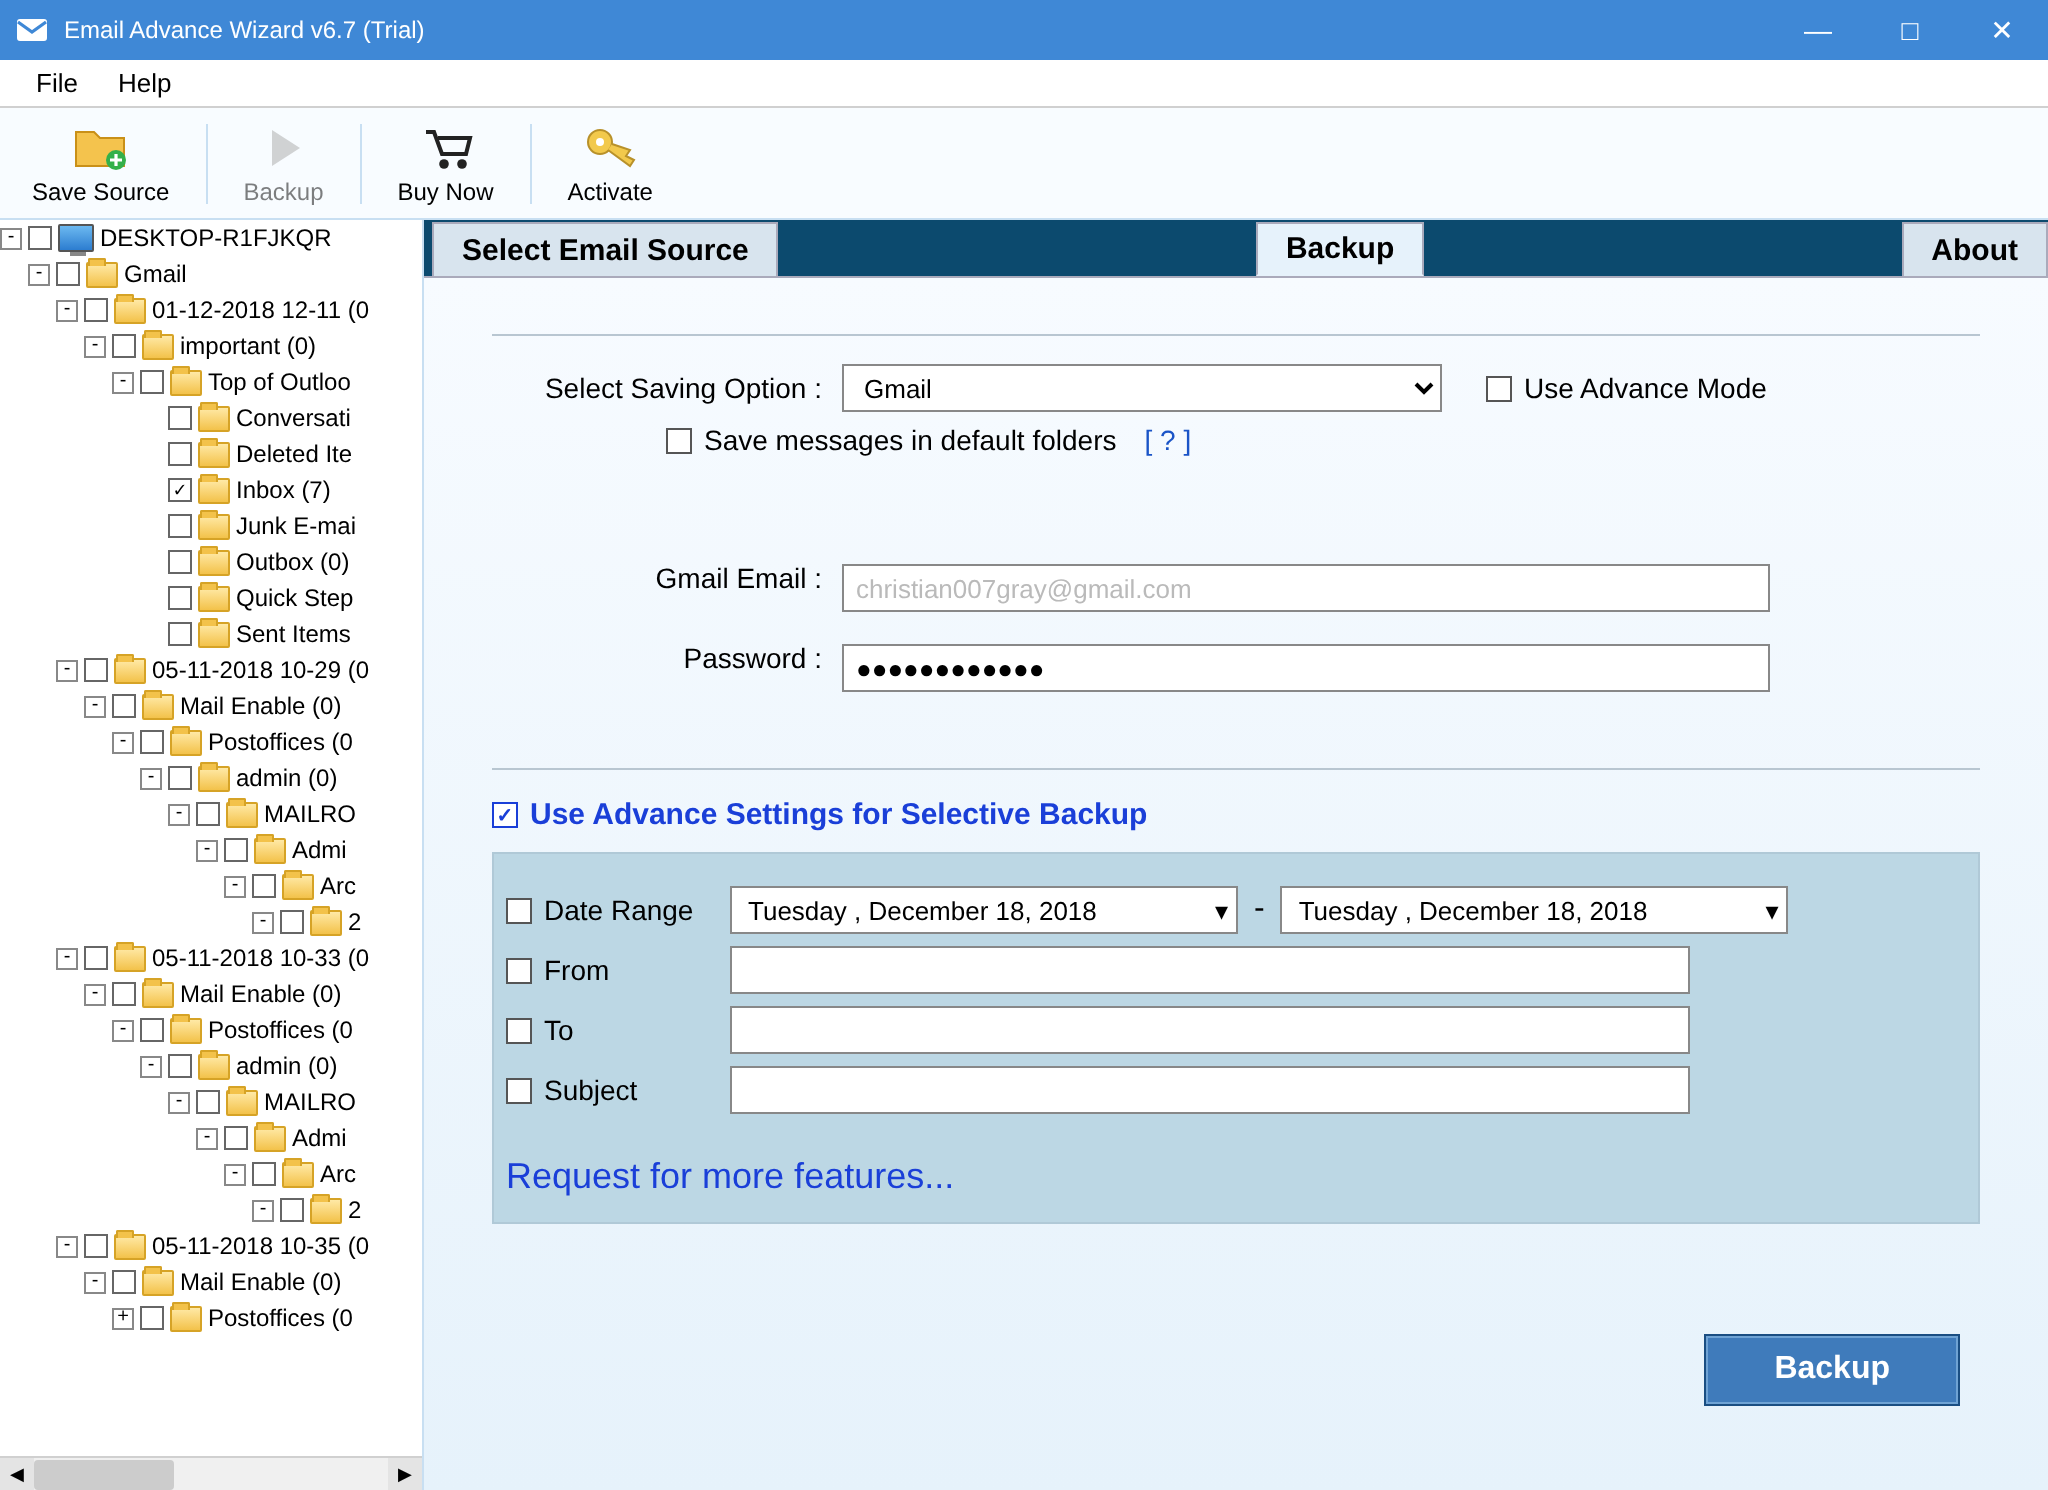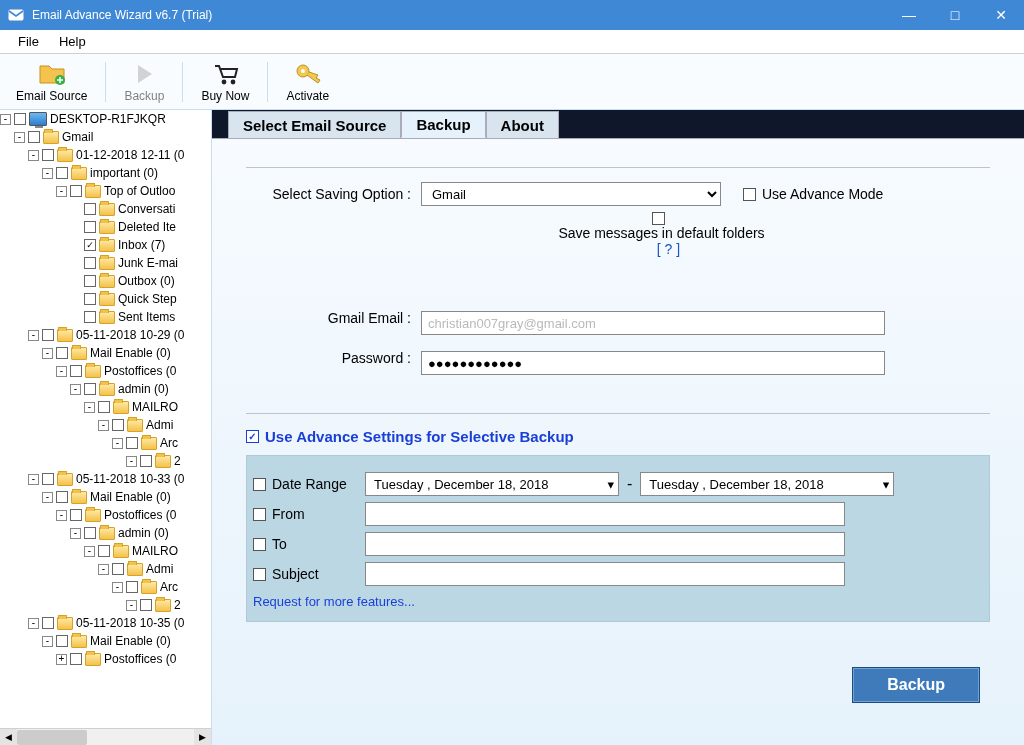--- a/index.html
+++ b/index.html
@@ -34,42 +34,42 @@
 .tree .fld { width: 16px; height: 13px; margin-right: 3px; display:inline-block; background: linear-gradient(#ffe9a6,#f3c24a); border:1px solid #d6a326; border-radius:1px; position:relative; }
 .tree .fld::before{content:"";position:absolute;top:-3px;left:0;width:7px;height:3px;background:#f3c24a;border:1px solid #d6a326;border-bottom:none;border-radius:1px 1px 0 0;}
 .tree .mon{width:18px;height:14px;margin-right:3px;display:inline-block;border:1px solid #555;background:linear-gradient(#6cb9f0,#2c7dd0);border-radius:1px;position:relative;}
 .tree .mon::after{content:"";position:absolute;bottom:-3px;left:5px;width:8px;height:2px;background:#888;}
 .tree .scrollx { position:absolute; bottom:0; left:0; right:0; height:17px; background:#f0f0f0; display:flex; align-items:center; border-top:1px solid #d0d0d0;}
 .tree .scrollx .arr{width:17px;height:17px;background:#e4e4e4;display:flex;align-items:center;justify-content:center;font-size:9px;}
 .tree .scrollx .thumb{width:70px;height:15px;background:#ccc;border-radius:2px;margin-left:0;}
 
 
 .right { flex: 1; background: #e6f2fb; display: flex; flex-direction: column; }
-.tabs { height: 28px; background: #0f172a; display: flex; align-items: flex-end; padding-left: 16px; }
+.tabs { height: 28px; background: #0c4a6e; display: flex; align-items: flex-end; padding-left: 4px; justify-content: space-between; }
 .tabs .tab { height: 27px; padding: 0 14px; display:flex; align-items:center; font-size: 15px; font-weight: bold; border: 1px solid #aab; background: #d8e4ee; border-bottom:none; cursor:default;}
 .tabs .tab.active { background: #e6f2fb; border-bottom: 1px solid #e6f2fb; position: relative; z-index:2;}
 .tabcontent { flex:1; background: linear-gradient(#f7fbff,#e6f2fb); border-top:1px solid #aab; padding: 24px 34px 10px 34px; position:relative;}
 
 .formrow { display:flex; align-items:center; margin: 6px 0; }
 .formrow .lbl { width: 175px; text-align: right; padding-right: 10px; font-size: 14px; }
 .sel { width: 300px; height: 24px; border:1px solid #888; background:#fff; padding: 0 6px; font-size:13px;}
 .chk { width:13px; height:13px; border:1px solid #555; margin-right:6px; display:inline-flex; align-items:center; justify-content:center; font-size:10px; background:#fff;}
 .chktext { font-size:14px; }
 .helpq { color:#1a54c7; font-size:14px; margin-left:14px; cursor:default;}
 .inp { height:24px; border:1px solid #888; background:#fff; padding:1px 6px; font-size:13px; }
 .inp.wide { width:464px;margin-top:10px; }
 .adv-head { color:#1a3fd8; font-weight:bold; font-size:15px; display:flex; align-items:center; margin: 8px 0 10px 0;}
 .adv-head .chk { border-color:#1a3fd8; }
 .adv-box { background:#bcd7e4; border:1px solid #b0c9d7; padding: 10px 14px 12px 6px; }
 .adv-row { display:flex; align-items:center; margin:6px 0; }
 .adv-row .albl { width:112px; display:flex; align-items:center; font-size:14px;}
 .dpick { height:24px; border:1px solid #888; background:#fff; padding:0 4px 0 8px; font-size:13px; width:254px; display:flex; align-items:center; justify-content:space-between;}
 .dash { font-size:16px; margin: 0 8px; }
 .adv-inp { flex:1; max-width:480px; height:24px; border:1px solid #888; background:#fff;}
-.reqmore { color:#1a3fd8; font-size:13px; margin-top:8px; cursor:default;}
+.reqmore { color:#1a3fd8; font-size:18px; margin-top:21px; cursor:default;}
 .hr { height:1px; background:#b8c6d1; margin: 4px 0 14px 0;}
 .backup-btn { position:absolute; right:44px; bottom:42px; background:#3f7bbb; color:#fff; font-size:16px; font-weight:bold; border:1px solid #1a4e82; padding:8px 34px; box-shadow:inset 0 0 0 1px #6fa3d4;}
 .tree-scroll{height:618px;overflow:hidden;}
 </style>
 </head>
 <body>
 
 <div class="titlebar">
   <span class="icon">
     <svg viewBox="0 0 18 14">
@@ -92,21 +92,21 @@
 
 <div class="toolbar">
   <div class="tbtn">
     <div class="ticon">
       <svg viewBox="0 0 28 26">
           <path d="M2 8 L2 22 L26 22 L26 8 L14 8 L11 5 L2 5 Z" fill="#f4c34d" stroke="#c99018"></path>
           <circle cx="22" cy="19" r="5" fill="#34b04a"></circle>
           <path d="M22 16 L22 22 M19 19 L25 19" stroke="#fff" stroke-width="1.6"></path>
         </svg>
     </div>
-    <div class="tlabel">Email Source</div>
+    <div class="tlabel">Save Source</div>
   </div>
   <div class="sep"></div>
   <div class="tbtn disabled">
     <div class="ticon">
       <svg viewBox="0 0 28 26">
           <path d="M8 4 L22 13 L8 22 Z" fill="#a9a9a9"></path>
         </svg>
     </div>
     <div class="tlabel">Backup</div>
   </div>
@@ -486,21 +486,21 @@
 
       <div class="formrow">
         <div class="lbl">Select Saving Option  :</div>
         <select class="sel">
           <option>Gmail</option>
         </select>
         <div style="width:22px"></div>
         <span class="chk"></span>
         <span class="chktext">Use Advance Mode</span>
       </div>
-      <div class="formrow" style="margin-left:87px;flex-direction:column;">
+      <div class="formrow" style="margin-left:87px;">
         <span class="chk"></span>
         <span class="chktext">Save messages in default folders</span>
         <span class="helpq">[ ? ]</span>
       </div>
 
       <div style="height:32px"></div>
       <div class="formrow">
         <div class="lbl">Gmail Email  :</div>
         <input class="inp wide" style="color: rgb(186, 186, 186);" value="christian007gray@gmail.com">
       </div>

